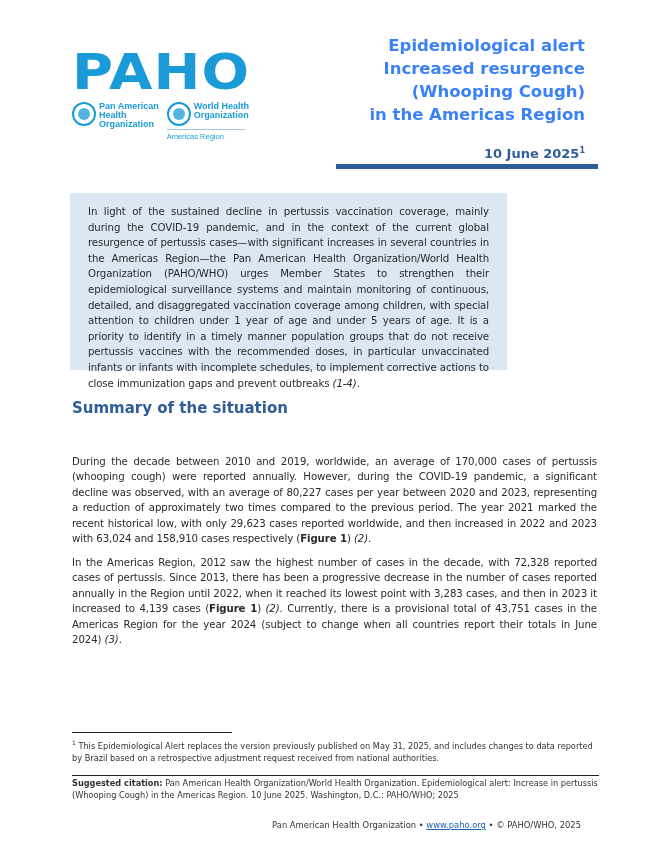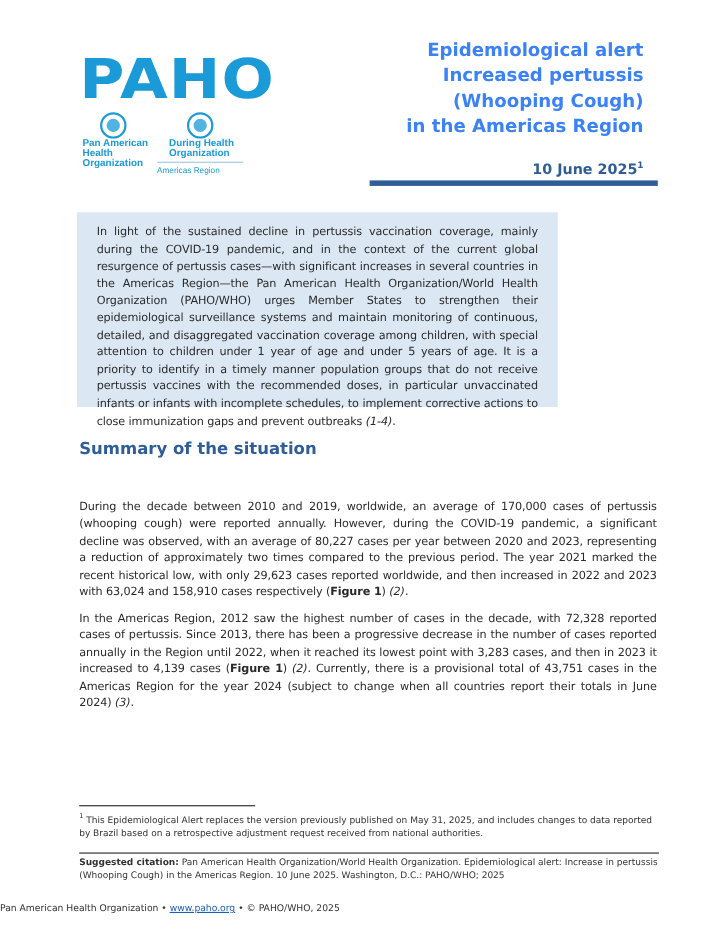--- a/index.html
+++ b/index.html
@@ -6,21 +6,21 @@
     html, body { width: 659px; height: 852px; background: #ffffff; overflow: hidden; }
     body { position: relative; font-family: "DejaVu Sans", sans-serif; color: #222; }
 
     .logo { position: absolute; left: 72px; top: 48px; width: 200px; }
     .logo-word {
       font-family: "DejaVu Sans", sans-serif; font-weight: bold;
       color: #1a9ad6; font-size: 50px; letter-spacing: 1px; line-height: 48px;
       transform: scaleX(1.12); transform-origin: left center;
     }
     .logo-subs { display: flex; margin-top: 6px; align-items: flex-start; }
-    .org { display: flex; align-items: center; flex-direction: column; }
+    .org { display: flex; align-items: flex-start; }
     .emblem {
       width: 24px; height: 24px; border: 2px solid #1a9ad6; border-radius: 50%;
       display: flex; align-items: center; justify-content: center; flex-shrink: 0;
     }
     .emblem .inner { width: 12px; height: 12px; border-radius: 50%; background: #1a9ad6; opacity: .75; }
     .org-name { font-family: "Liberation Sans", sans-serif; font-weight: bold; color: #1a9ad6;
       font-size: 9px; line-height: 9px; margin-left: 3px; }
     .org-who { margin-left: 8px; }
     .who-block { display: flex; flex-direction: column; }
     .who-rule { border-top: 1px solid #9cc8e4; margin-top: 3px; width: 78px; }
@@ -53,21 +53,21 @@
     .para i, .alert-text i { font-style: italic; }
 
     .fn-rule { position: absolute; left: 72px; top: 732px; width: 160px; border-top: 1px solid #222; }
     .footnote { position: absolute; left: 72px; top: 737px; width: 527px;
       font-family: "DejaVu Sans", sans-serif; font-size: 8.2px; line-height: 12px; color: #333; }
     .footnote sup { font-size: 6px; }
     .cite-rule { position: absolute; left: 72px; top: 775px; width: 527px; border-top: 1px solid #222; }
     .citation { position: absolute; left: 72px; top: 778px; width: 527px;
       font-family: "DejaVu Sans", sans-serif; font-size: 8.2px; line-height: 11.5px; color: #333; }
     .citation b { font-weight: bold; }
-    .footer { position: absolute; left: 0; width: 581px; top: 820px; text-align: left;
+    .footer { position: absolute; left: 0; width: 581px; top: 820px; text-align: right;
       font-family: "DejaVu Sans", sans-serif; font-size: 8.4px; color: #333; }
     .footer a { color: #1a5fb4; text-decoration: underline; }
   </style>
 </head>
 <body>
 
 <div class="logo">
   <div class="logo-word">PAHO</div>
   <div class="logo-subs">
     <div class="org">
@@ -79,33 +79,33 @@
         <div>Health</div>
         <div>Organization</div>
       </div>
     </div>
     <div class="who-block org-who">
       <div class="org">
         <div class="emblem">
             <div class="inner"></div>
           </div>
         <div class="org-name">
-          <div>During Health</div>
+          <div>World Health</div>
           <div>Organization</div>
         </div>
       </div>
       <div class="who-rule"></div>
       <div class="who-region">Americas Region</div>
     </div>
   </div>
 </div>
 
 <div class="title-block">
   <div class="title-line">Epidemiological alert</div>
-  <div class="title-line">Increased pertussis</div>
+  <div class="title-line">Increased resurgence</div>
   <div class="title-line">(Whooping Cough)</div>
   <div class="title-line">in the Americas Region</div>
   <div class="date-line"><span>10 June 2025</span><sup>1</sup></div>
 </div>
 <div class="title-rule"></div>
 
 <div class="alert-box">
   <p class="alert-text"><span>In light of the sustained decline in pertussis vaccination coverage, mainly during the COVID-19 pandemic, and in the context of the current global resurgence of pertussis cases—with significant increases in several countries in the Americas Region—the Pan American Health Organization/World Health Organization (PAHO/WHO) urges Member States to strengthen their epidemiological surveillance systems and maintain monitoring of continuous, detailed, and disaggregated vaccination coverage among children, with special attention to children under 1 year of age and under 5 years of age. It is a priority to identify in a timely manner population groups that do not receive pertussis vaccines with the recommended doses, in particular unvaccinated infants or infants with incomplete schedules, to implement corrective actions to close immunization gaps and prevent outbreaks </span><i>(1-4)</i><span>.</span></p>
 </div>
 

